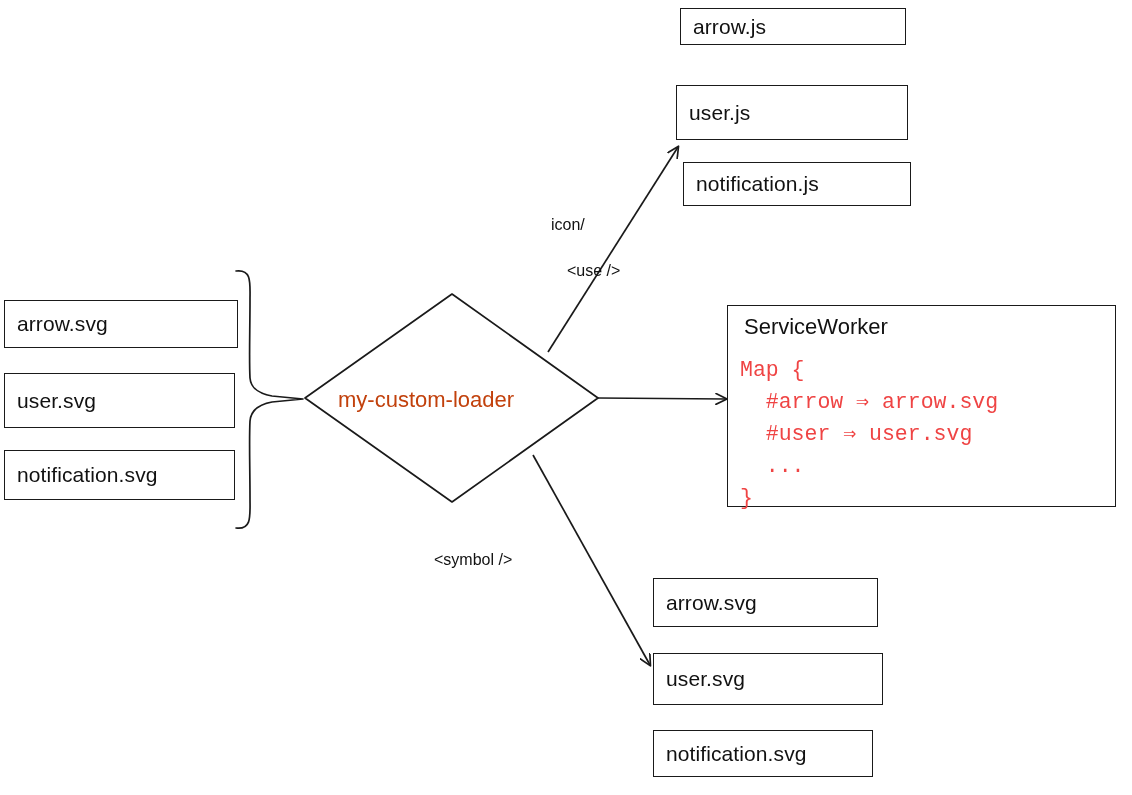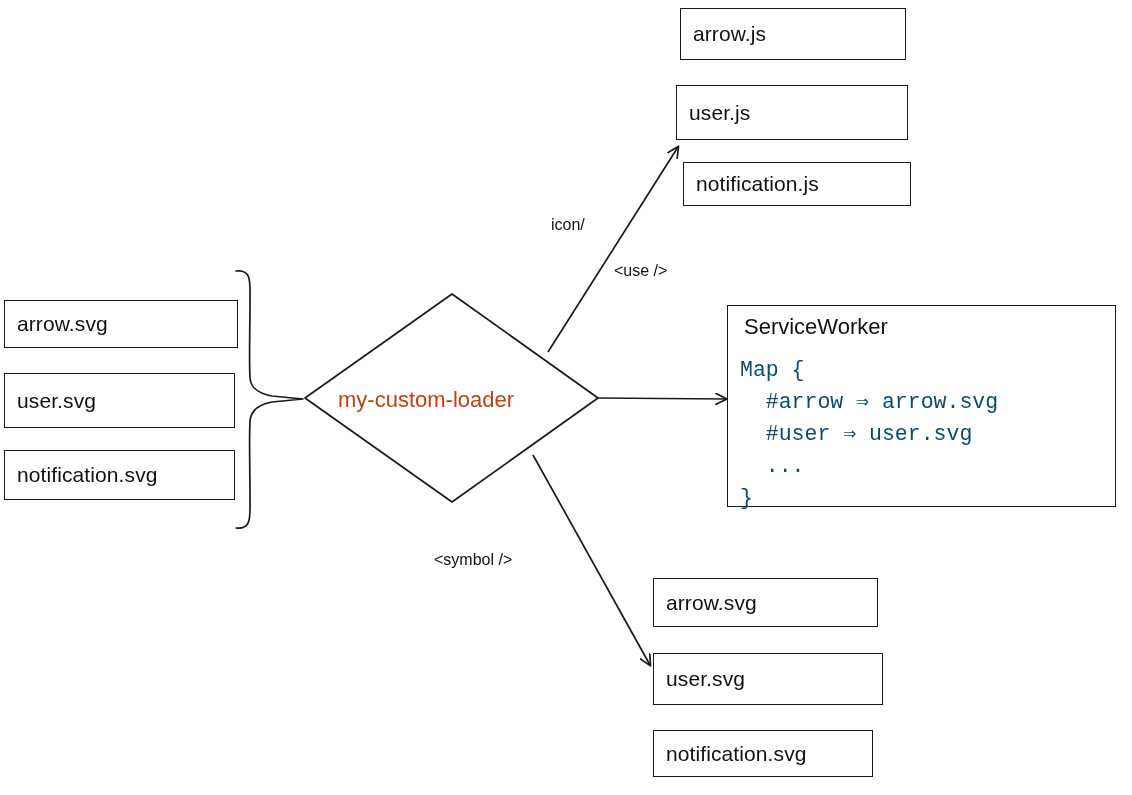--- a/index.html
+++ b/index.html
@@ -71,21 +71,21 @@
     color: #111111;
     white-space: nowrap;
   }
   #sw-code {
     position: absolute;
     left: 12px;
     top: 48px;
     font-family: "Liberation Mono", "DejaVu Sans Mono", monospace;
     font-size: 21.5px;
     line-height: 32px;
-    color: #0c4a6e;
+    color: #ef4444;
     white-space: pre;
     margin: 0;
   }
 </style>
 </head>
 <body>
 
 <div id="canvas">
 
   <svg class="layer" viewBox="0 0 1132 795" xmlns="http://www.w3.org/2000/svg">
@@ -131,35 +131,35 @@
   <div class="node-box" style="left:4px; top:373px; width:231px; height:55px;">
     <span>user.svg</span>
   </div>
 
   <div class="node-box" style="left:4px; top:450px; width:231px; height:50px;">
     <span>notification.svg</span>
   </div>
 
   <div class="diamond-label" style="left:338px; top:387px;">my-custom-loader</div>
 
-  <div class="node-box" style="left:680px; top:8px; width:226px; height:52px;">
+  <div class="node-box" style="left:680px; top:8px; width:226px; height:37px;">
     <span>arrow.js</span>
   </div>
 
   <div class="node-box" style="left:676px; top:85px; width:232px; height:55px;">
     <span>user.js</span>
   </div>
 
   <div class="node-box" style="left:683px; top:162px; width:228px; height:44px;">
     <span>notification.js</span>
   </div>
 
   <div class="edge-label" style="left:551px; top:216px;">icon/</div>
 
-  <div class="edge-label" style="left:614px; top:262px;">&lt;use /&gt;</div>
+  <div class="edge-label" style="left:567px; top:262px;">&lt;use /&gt;</div>
 
   <div class="edge-label" style="left:434px; top:551px;">&lt;symbol /&gt;</div>
 
   <div id="sw-box">
     <div id="sw-title">ServiceWorker</div>
     <pre id="sw-code">Map {
   #arrow ⇒ arrow.svg
   #user ⇒ user.svg
   ...
 }</pre>

